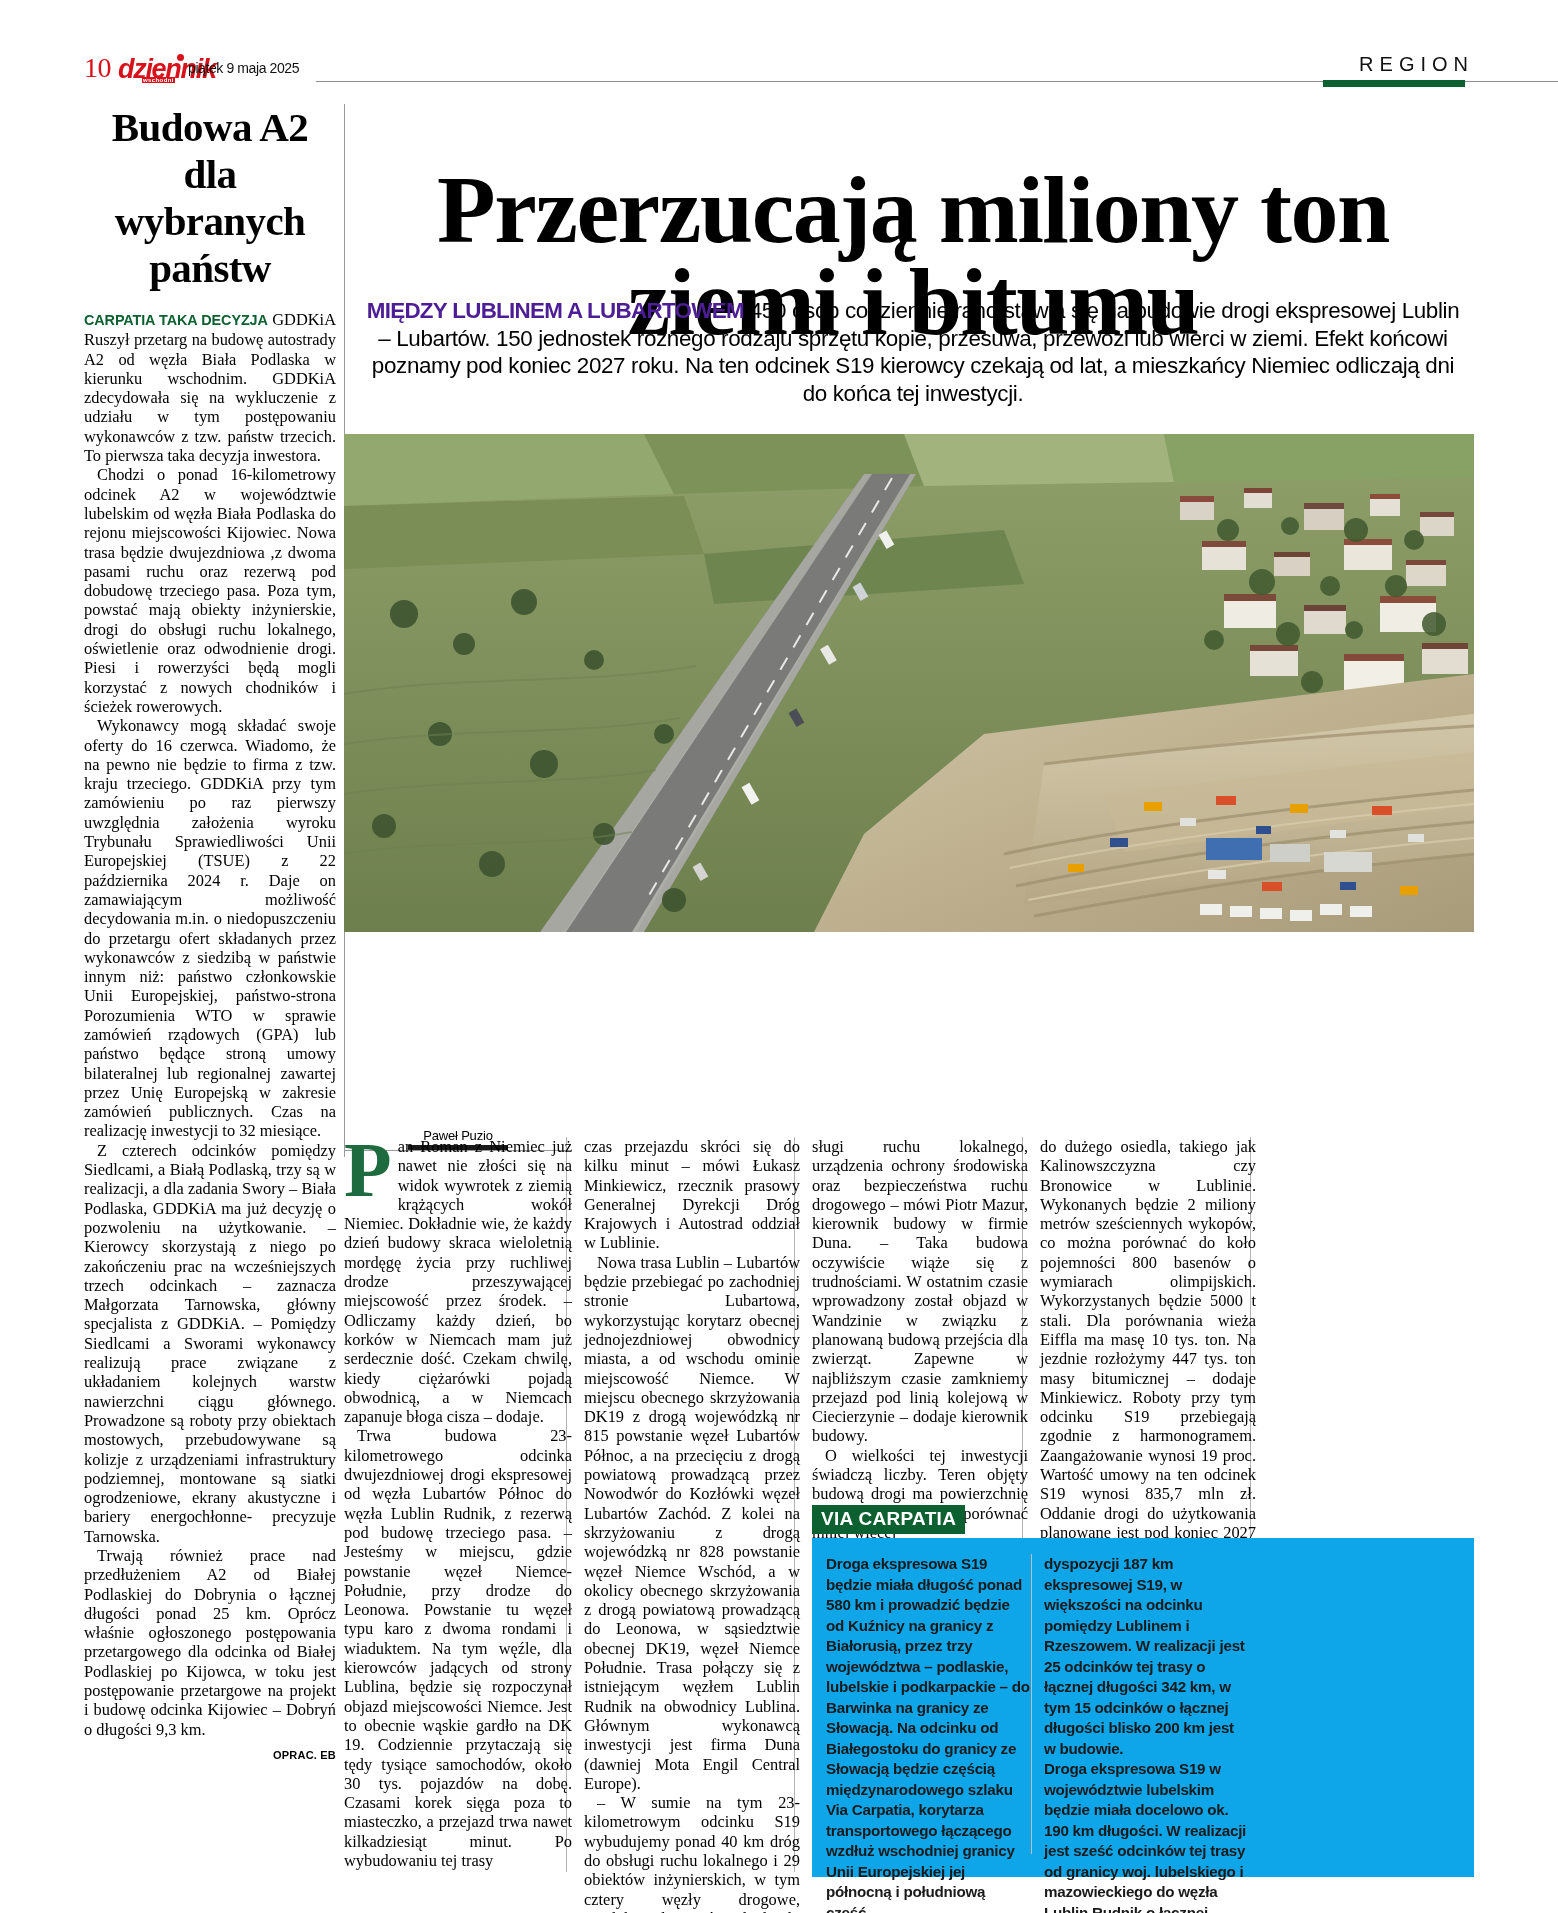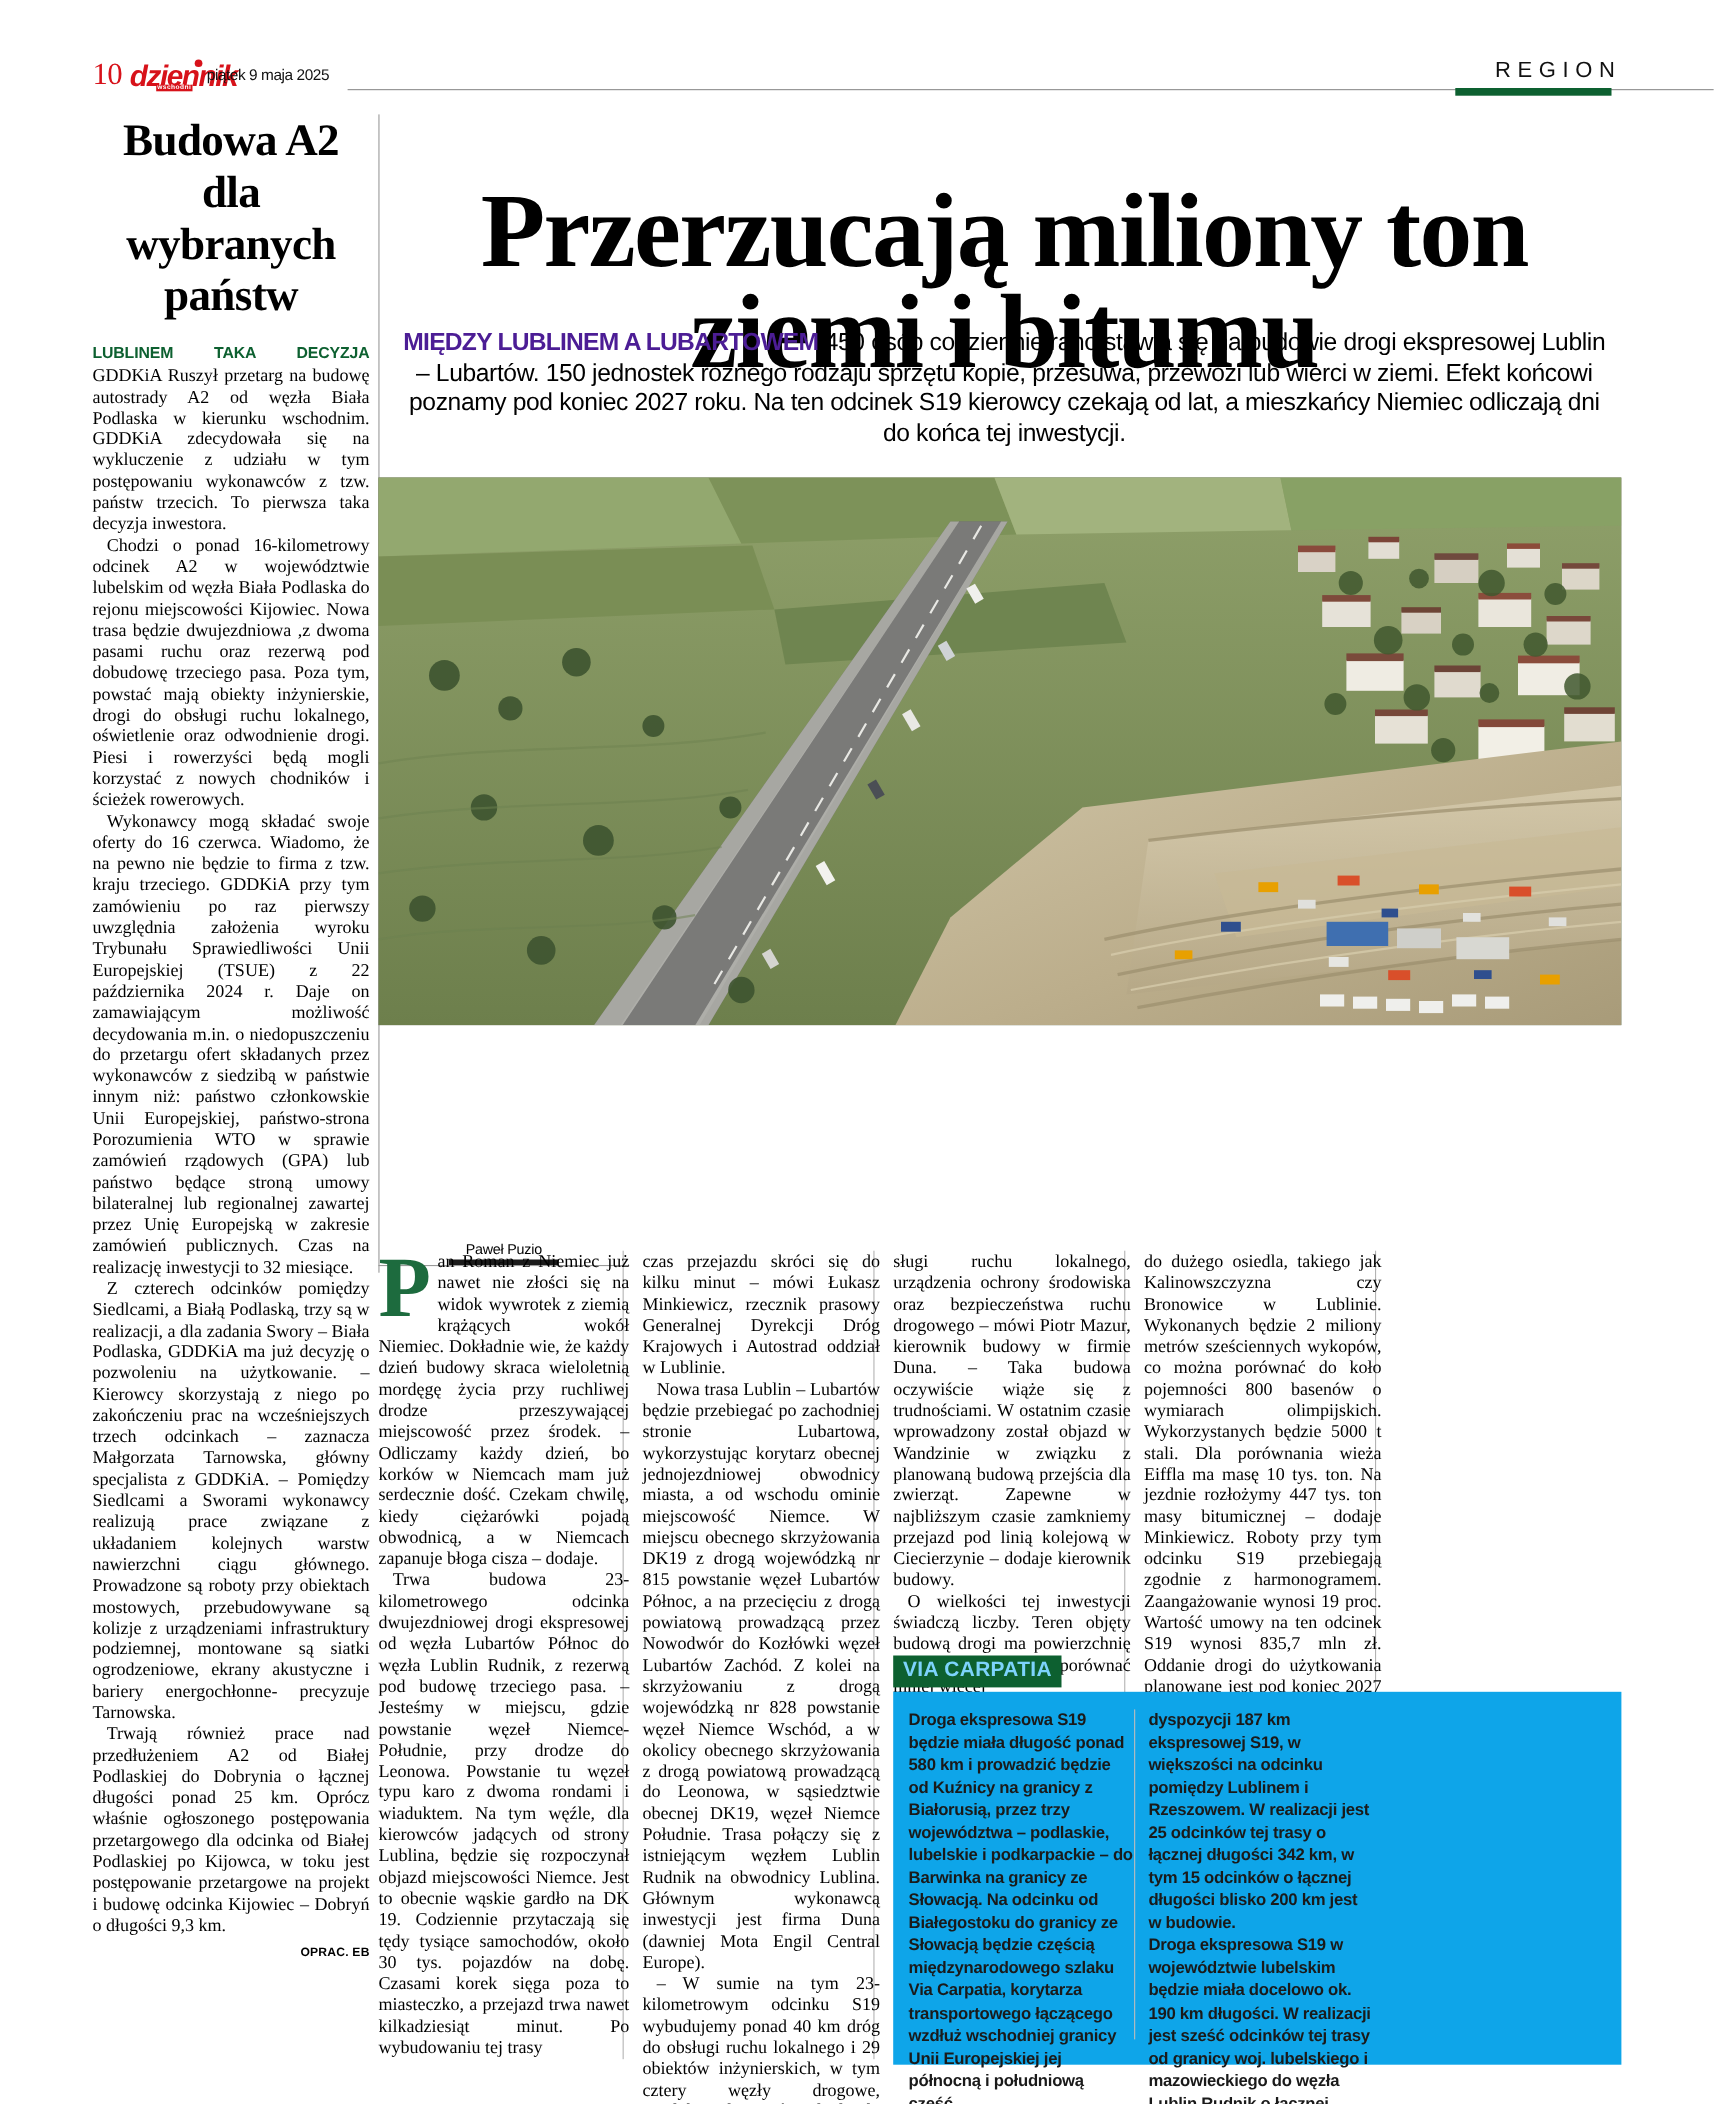--- a/index.html
+++ b/index.html
@@ -179,21 +179,21 @@
   }
 
   
   .vcbox{
     position:absolute;
     left:812px;top:1538px;width:662px;height:339px;
     background:#0ea5e9;
   }
   .vclabel{
     position:absolute;left:812px;top:1505px;
-    background:#0d6030;color:#7dd3fc;
+    background:#0d6030;color:#ffffff;
     font-family:"Liberation Sans",sans-serif;
     font-weight:bold;font-size:19px;letter-spacing:.3px;
     padding:3px 9px 4px 9px;
   }
   .vccol{
     position:absolute;top:16px;width:205px;
     font-family:"Liberation Sans",sans-serif;
     font-weight:bold;
     font-size:15.2px;line-height:20.5px;
     letter-spacing:-.25px;
@@ -218,21 +218,21 @@
     <div class="mh-logo-sub">wschodni</div>
     <div class="mh-date">piątek 9 maja 2025</div>
     <div class="mh-rule"></div>
     <div class="mh-section">REGION</div>
     <div class="mh-greenbar"></div>
   </div>
 
   <div class="sidebar">
     <h2 class="sb-head">Budowa A2 dla wybranych państw</h2>
     <div class="sb-body">
-      <p class="first"><span class="kicker">LUBLINEM TAKA DECYZJA</span> <span>GDDKiA Ruszył przetarg na budowę autostrady A2 od węzła Biała Podlaska w kierunku wschodnim. GDDKiA zdecydowała się na wykluczenie z udziału w tym postępowaniu wykonawców z tzw. państw trzecich. To pierwsza taka decyzja inwestora.</span></p>
+      <p class="first"><span class="kicker">CARPATIA TAKA DECYZJA</span> <span>GDDKiA Ruszył przetarg na budowę autostrady A2 od węzła Biała Podlaska w kierunku wschodnim. GDDKiA zdecydowała się na wykluczenie z udziału w tym postępowaniu wykonawców z tzw. państw trzecich. To pierwsza taka decyzja inwestora.</span></p>
       <p>Chodzi o ponad 16-kilometrowy odcinek A2 w województwie lubelskim od węzła Biała Podlaska do rejonu miejscowości Kijowiec. Nowa trasa będzie dwujezdniowa ,z dwoma pasami ruchu oraz rezerwą pod dobudowę trzeciego pasa. Poza tym, powstać mają obiekty inżynierskie, drogi do obsługi ruchu lokalnego, oświetlenie oraz odwodnienie drogi. Piesi i rowerzyści będą mogli korzystać z nowych chodników i ścieżek rowerowych.</p>
       <p>Wykonawcy mogą składać swoje oferty do 16 czerwca. Wiadomo, że na pewno nie będzie to firma z tzw. kraju trzeciego. GDDKiA przy tym zamówieniu po raz pierwszy uwzględnia założenia wyroku Trybunału Sprawiedliwości Unii Europejskiej (TSUE) z 22 października 2024 r. Daje on zamawiającym możliwość decydowania m.in. o niedopuszczeniu do przetargu ofert składanych przez wykonawców z siedzibą w państwie innym niż: państwo członkowskie Unii Europejskiej, państwo-strona Porozumienia WTO w sprawie zamówień rządowych (GPA) lub państwo będące stroną umowy bilateralnej lub regionalnej zawartej przez Unię Europejską w zakresie zamówień publicznych. Czas na realizację inwestycji to 32 miesiące.</p>
       <p>Z czterech odcinków pomiędzy Siedlcami, a Białą Podlaską, trzy są w realizacji, a dla zadania Swory – Biała Podlaska, GDDKiA ma już decyzję o pozwoleniu na użytkowanie. – Kierowcy skorzystają z niego po zakończeniu prac na wcześniejszych trzech odcinkach – zaznacza Małgorzata Tarnowska, główny specjalista z GDDKiA. – Pomiędzy Siedlcami a Sworami wykonawcy realizują prace związane z układaniem kolejnych warstw nawierzchni ciągu głównego. Prowadzone są roboty przy obiektach mostowych, przebudowywane są kolizje z urządzeniami infrastruktury podziemnej, montowane są siatki ogrodzeniowe, ekrany akustyczne i bariery energochłonne- precyzuje Tarnowska.</p>
       <p>Trwają również prace nad przedłużeniem A2 od Białej Podlaskiej do Dobrynia o łącznej długości ponad 25 km. Oprócz właśnie ogłoszonego postępowania przetargowego dla odcinka od Białej Podlaskiej po Kijowca, w toku jest postępowanie przetargowe na projekt i budowę odcinka Kijowiec – Dobryń o długości 9,3 km.</p>
       <div class="sb-credit">OPRAC. EB</div>
     </div>
   </div>
   <div class="sb-divider"></div>
 
   <h1 class="headline">Przerzucają miliony ton ziemi i bitumu</h1>

